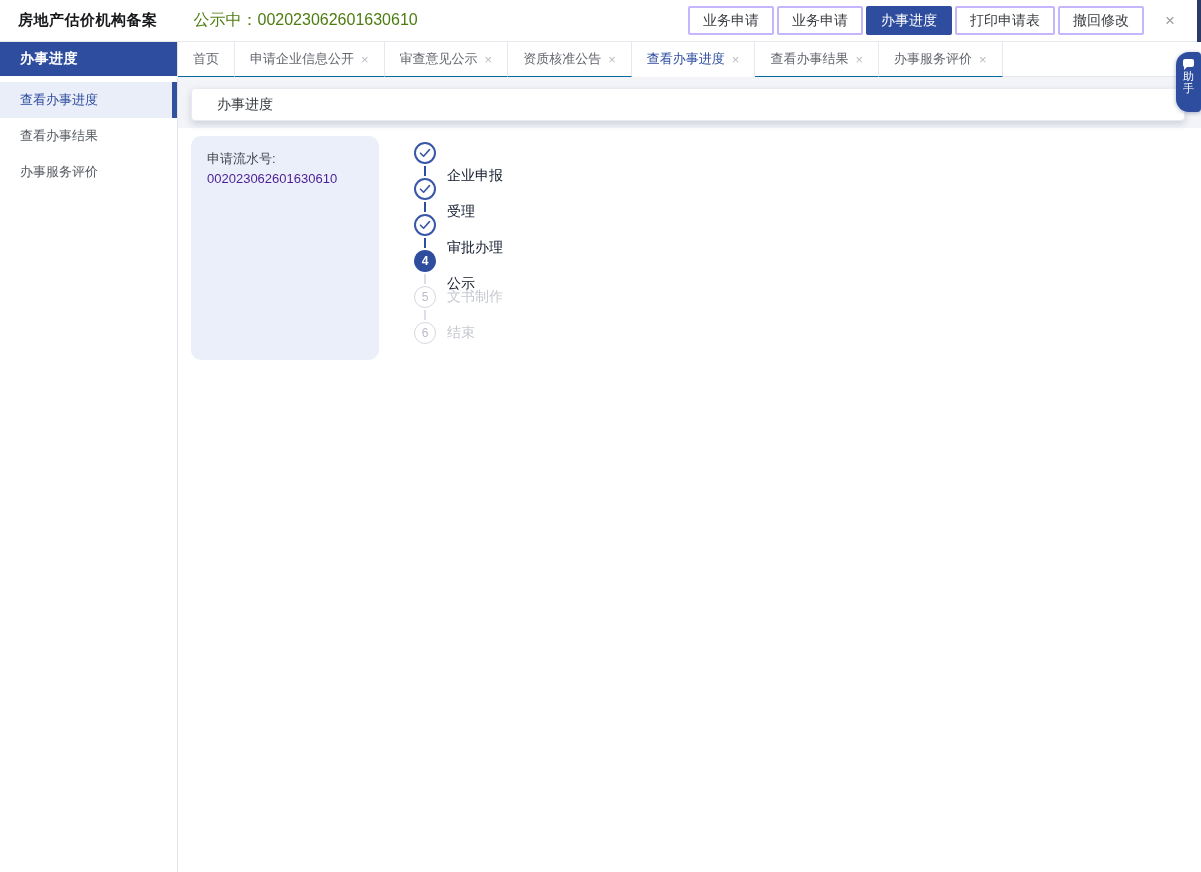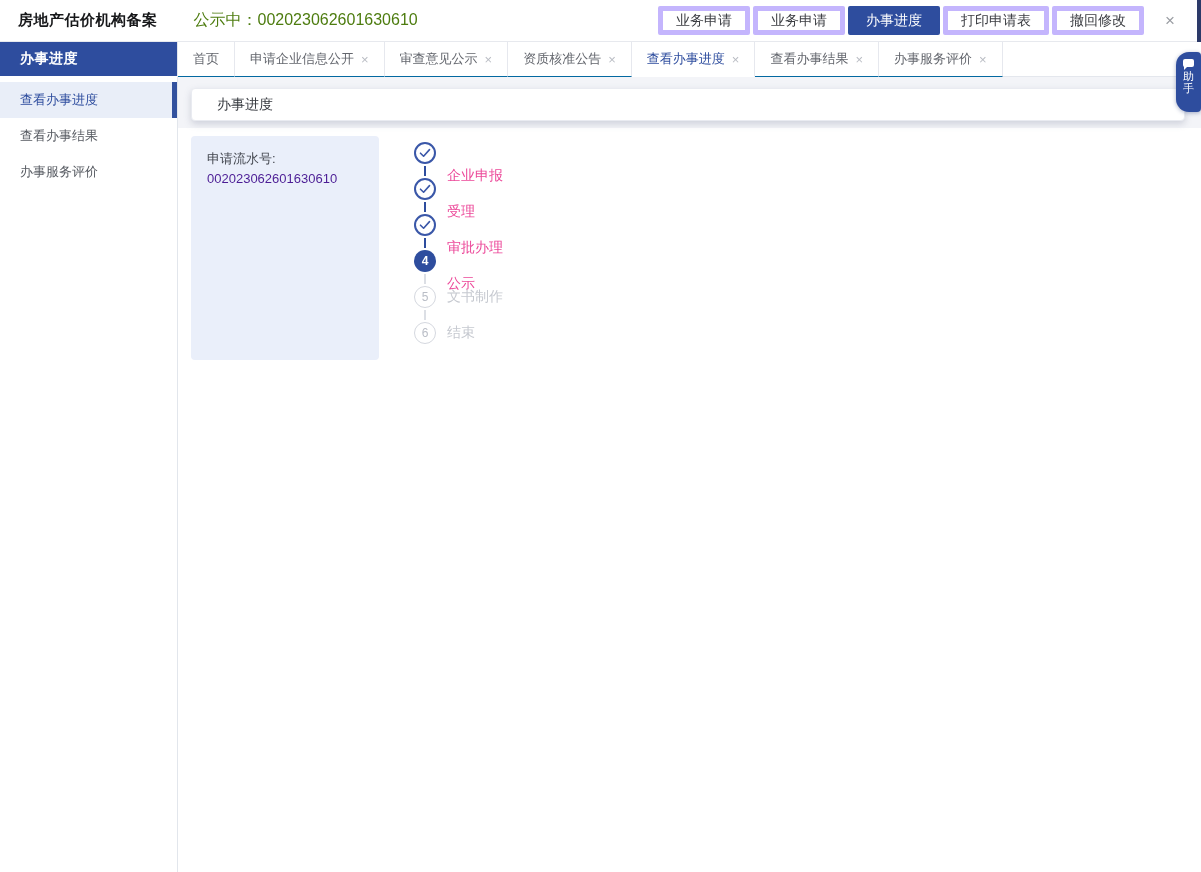--- a/index.html
+++ b/index.html
@@ -13,21 +13,21 @@
   .topbar {
     position:absolute; top:0; left:0; right:0; height:42px;
     background:#fff; border-bottom:1px solid #e7e9ee;
     display:flex; align-items:center; padding:0 18px; z-index:6;gap:6px;
   }
   .app-title { font-size:15px; font-weight:bold; color:#17181a; letter-spacing:.5px; }
   .app-status { margin-left:30px; font-size:16px; color:#4d7c0f; }
   .topbar-actions { margin-left:auto; display:flex; gap:3px; align-items:center; }
   .topbar-btn {
     height:29px; padding:0 13px; font-size:14px; color:#3b3d42;
-    background:#fff; border:5px solid #c4b5fd; border-radius:2px;
+    background:#fff; border:2px solid #c4b5fd; border-radius:2px;
     display:flex; align-items:center; cursor:pointer; white-space:nowrap;
     font-family:inherit;
   }
   .topbar-btn.active { background:#2e4d9e; border-color:#2e4d9e; color:#fff; }
   .topbar-close {
     margin-left:15px; margin-right:8px; color:#9a9da3; font-size:17px;
     cursor:pointer; line-height:1;
   }
   .corner-strip {
     position:absolute; top:0; right:0; width:4px; height:42px;
@@ -80,41 +80,41 @@
   }
   .card-header {
     position:absolute; top:11px; left:13px; right:16px; height:33px;
     background:#fff; border:1px solid #e9ebf1; border-radius:4px;
     box-shadow:0 3px 7px rgba(110,120,145,.28);
     display:flex; align-items:center; padding:0 25px;
     font-size:14px; color:#35383e;
   }
   .serial-panel {
     position:absolute; top:59px; left:13px; width:188px; height:224px;
-    background:#eaeffa; border-radius:4px; padding:13px 16px;
+    background:#eaeffa; border-radius:10px; padding:13px 16px;
     font-size:13px; color:#43474f; line-height:1.55;
   }
   .serial-number { color:#4c1d95; }
 
   
   .progress-steps { position:absolute; top:65px; left:236px; }
   .step { display:flex; align-items:center; height:22px; }
   .step-circle {
     width:22px; height:22px; border-radius:50%; flex:0 0 22px;
     display:flex; align-items:center; justify-content:center;
   }
   .step-circle.done { border:2px solid #3a57a8; background:#fff; }
   .step-circle.current {
     background:#2e4d9e; color:#fff; font-size:12px; font-weight:bold;
   }
   .step-circle.pending {
     border:1px solid #d5d8df; background:#fff; color:#b9bdc6; font-size:12px;
   }
   .step-label { margin-left:11px; font-size:14px; }
-  .step-label.done, .step-label.current { color:#ec4899;margin-top:45px; }
+  .step-label.done, .step-label.current { color:#0f172a;margin-top:45px; }
   .step-label.pending { color:#c6c9d0; }
   .step-connector { width:2px; height:10px; margin:2px 0 2px 10px; }
   .step-connector.blue { background:#2e4d9e; }
   .step-connector.grey { background:#dcdfe5; }
 
   
   .assistant {
     position:absolute; top:52px; right:0; width:25px; height:60px;
     background:#2e4d9e; border-radius:13px 4px 4px 13px;
     display:flex; flex-direction:column; align-items:center;

